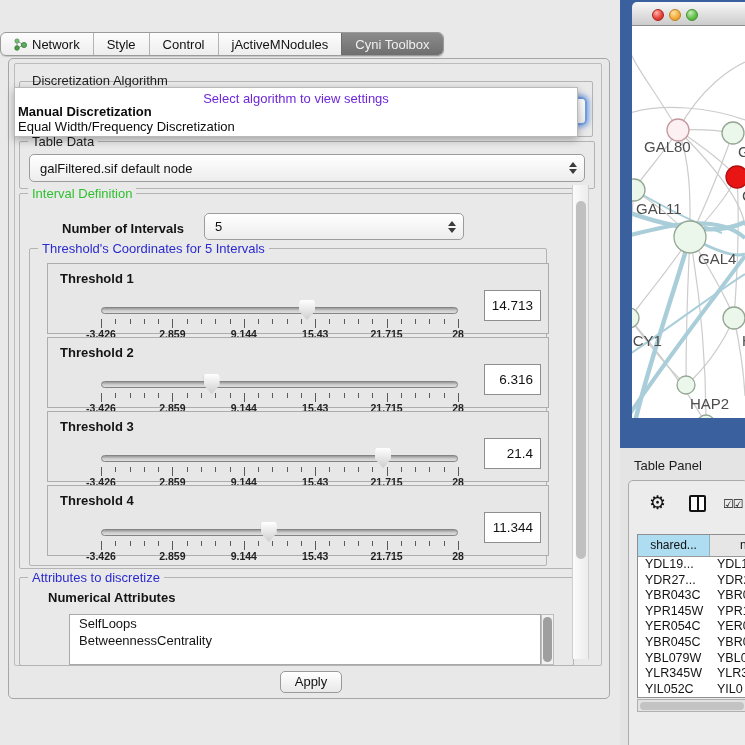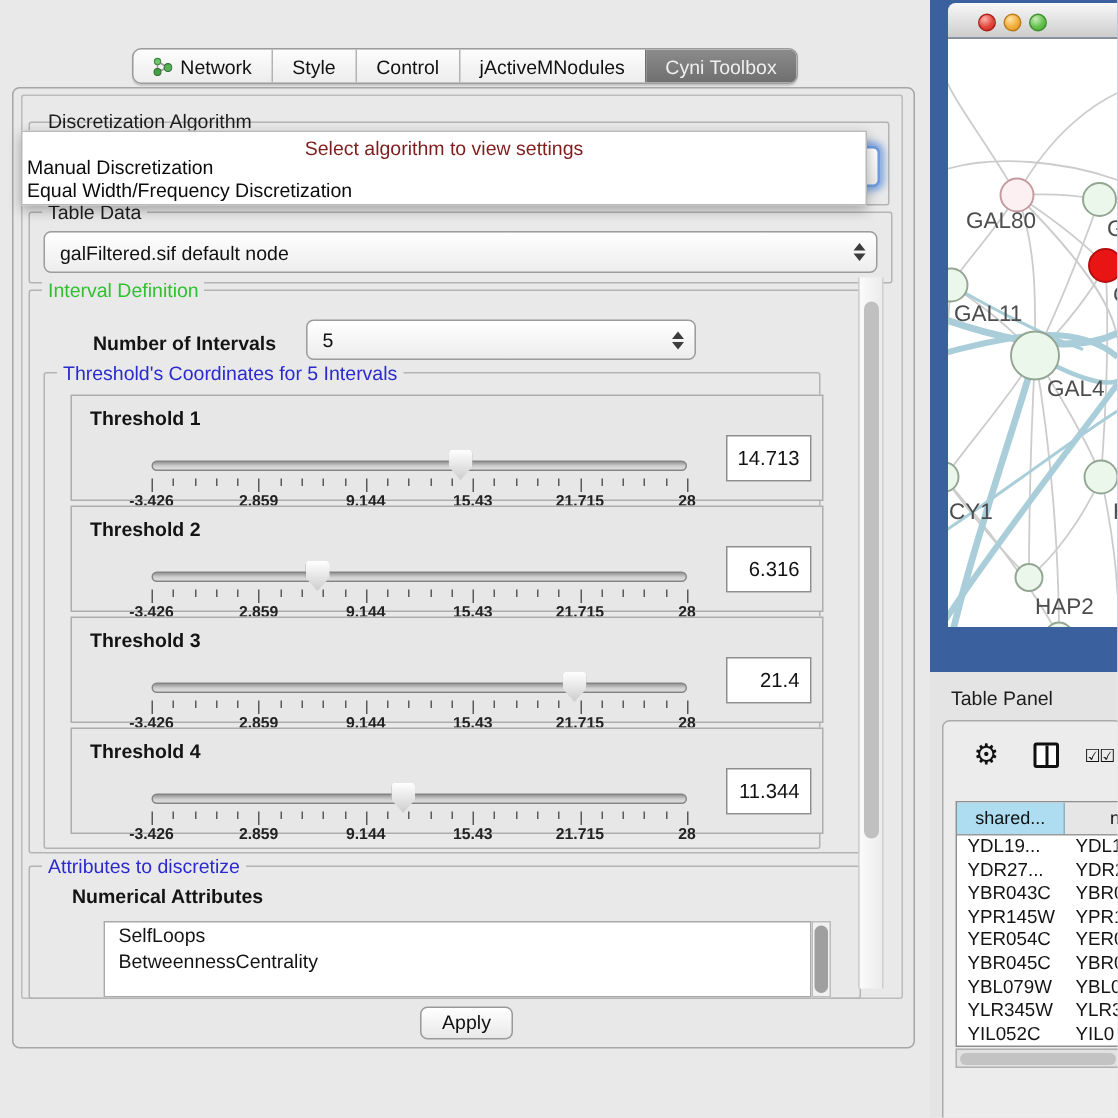--- a/index.html
+++ b/index.html
@@ -7,21 +7,21 @@
   body { font-family:"Liberation Sans", sans-serif; background:#e9e9e9; }
   #root { position:relative; width:745px; height:745px; background:#e9e9e9; }
 
   
   #ctrl { position:absolute; left:0; top:0; width:620px; height:745px; background:#e9e9e9; }
   .cp-titlebar { position:absolute; left:0; top:0; width:620px; height:28px; }
   .cp-title { position:absolute; left:10px; top:7px; font-size:13px; color:#1c1c1c; }
   .float-ic { position:absolute; left:584px; top:9px; width:10px; height:10px; border:1.7px solid #222; border-radius:2px; }
   .close-ic { position:absolute; left:601px; top:5px; font-size:13px; font-weight:bold; color:#111; }
 
-  .tabrow { position:absolute; left:0; width:620px; display:flex; justify-content:center; }
+  .tabrow { position:absolute; left:0; width:620px; display:flex; justify-content:flex-start; }
   .tabs { display:flex; border:1px solid #9b9b9b; border-radius:6px; overflow:hidden; height:24px;
           background:linear-gradient(#fdfdfd,#ededed); box-shadow:0 1px 1px rgba(0,0,0,.15); }
   .tab { display:flex; align-items:center; gap:5px; padding:0 13px; font-size:13px; color:#111;
          border-left:1px solid #b3b3b3; cursor:default; white-space:nowrap; }
   .tab:first-child { border-left:none; }
   .tab.sel { background:linear-gradient(#8b8b8b,#6f6f6f); color:#efefef; border-left:1px solid #6f6f6f; }
   .tab.sel + .tab { border-left:none; }
 
   .outer-panel { position:absolute; left:8px; top:58px; width:602px; height:641px;
                  border:1px solid #a6a6a6; border-radius:5px; background:#e8e8e8; }
@@ -38,23 +38,23 @@
            background:linear-gradient(#ffffff,#ededed); font-size:13px; color:#111;
            display:flex; align-items:center; padding-left:10px; }
   .combo .stepper { position:absolute; right:7px; top:50%; transform:translateY(-50%);
                     display:flex; flex-direction:column; gap:2px; }
   .combo .up { width:0; height:0; border-left:4px solid transparent; border-right:4px solid transparent; border-bottom:5px solid #3c3c3c; }
   .combo .dn { width:0; height:0; border-left:4px solid transparent; border-right:4px solid transparent; border-top:5px solid #3c3c3c; }
   .combo.focus { border:2px solid #6f9ddf; box-shadow:0 0 5px 2px rgba(90,140,220,.75); }
 
   .popup { position:absolute; left:14px; top:87px; width:564px; height:50px; background:#ffffff;
            border:1px solid #b9b9b9; box-shadow:0 3px 8px rgba(0,0,0,.3); z-index:30; }
-  .popup .hint { text-align:center; font-size:13px; color:#7f1d1d; padding-top:3px; height:16px; }
+  .popup .hint { text-align:center; font-size:13px; color:#6d28d9; padding-top:3px; height:16px; }
   .popup .opt  { font-size:13px; color:#0b0b0b; padding-left:3px; height:15px; line-height:15px; }
-  .popup .opt.bold { font-weight:normal; }
+  .popup .opt.bold { font-weight:bold; }
 
   .bold-label { position:absolute; font-size:13px; font-weight:bold; color:#141414; }
 
   .thr-box { position:absolute; left:17px; width:502px; height:71px; border:1px solid #adadad; background:#e7e7e7; }
   .thr-label { position:absolute; left:12px; top:7px; font-size:13px; font-weight:bold; color:#141414; }
   .slider-area { position:absolute; left:0; top:0; width:100%; height:100%; }
   .track { position:absolute; left:53px; top:43px; width:357px; height:7px; border:1px solid #848484; border-radius:4px;
            background:linear-gradient(#979797,#cfcfcf 55%,#dedede); }
   .thumb { position:absolute; top:36px; width:16px; height:20px;
            background:linear-gradient(#ffffff,#cdcdcd);

